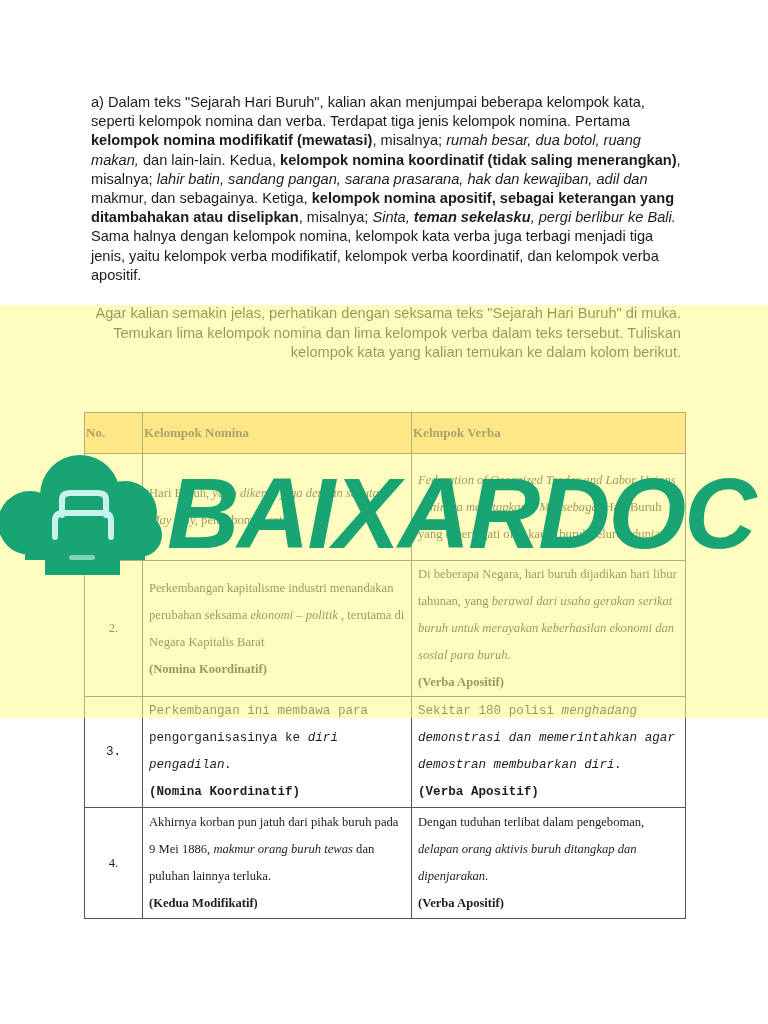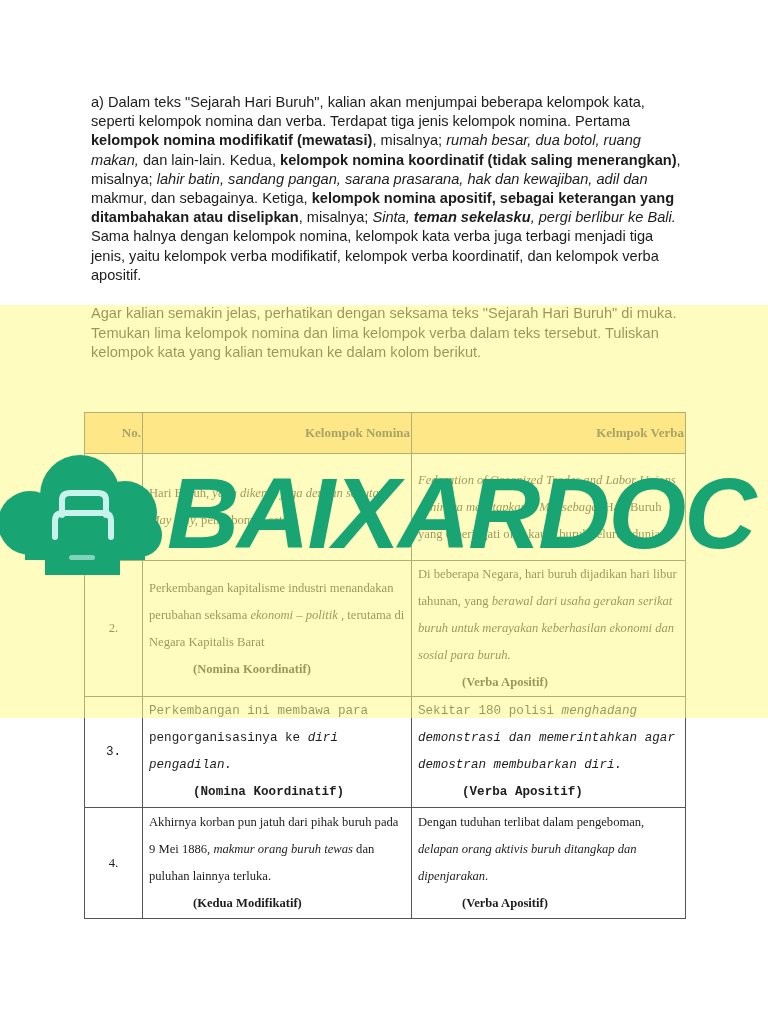--- a/index.html
+++ b/index.html
@@ -11,41 +11,41 @@
   .page { position:absolute; left:0; top:0; width:768px; height:1024px; }
   .intro {
     position:absolute; left:91px; top:93px; width:590px;
     font-size:14.6px; line-height:19.2px; color:#1c1c1c;
     font-family:"Liberation Sans", sans-serif;
   }
   .intro b { font-weight:bold; }
   .intro i { font-style:italic; }
   .instruction {
     position:absolute; left:91px; top:304px; width:590px;
-    font-size:14.6px; line-height:19.5px; color:#1c1c1c;
+    font-size:14.6px; line-height:19.5px; color:#1c1c1c;text-align:right;
   }
   table.grid {
     position:absolute; left:84px; top:412px; width:602px;
     border-collapse:collapse;
     font-family:"Liberation Serif", serif;
     font-size:12.6px; color:#1d1d1d;
   }
   table.grid th, table.grid td { border:1.4px solid #555; vertical-align:middle; }
   table.grid th {
     background:#fcd07f; height:38px; font-weight:bold; color:#3a3a3a;
-    font-size:13px; text-align:right;
+    font-size:13px; text-align:left;
   }
   .c-no { width:45px; text-align:center; }
   .c-nom { width:266px; }
   td.cell { padding:0 6px; line-height:27px; }
   .row1 td { height:106px; }
   .row2 td { height:134px; }
   .row3 td { height:110px;font-family:Liberation Mono, monospace; }
   .row4 td { height:110px; }
-  td.cell .lbl { font-weight:bold; display:block;margin-left:44px; }
+  td.cell .lbl { font-weight:bold; display:block; }
   td.cell i { font-style:italic; }
   .overlay {
     position:absolute; left:0; top:305px; width:768px; height:413px;
     background:rgba(255,250,140,0.55); pointer-events:none;
   }
   .watermark {
     position:absolute; left:0; top:455px; width:768px; height:120px;
     pointer-events:none;
   }
   .wm-text {

